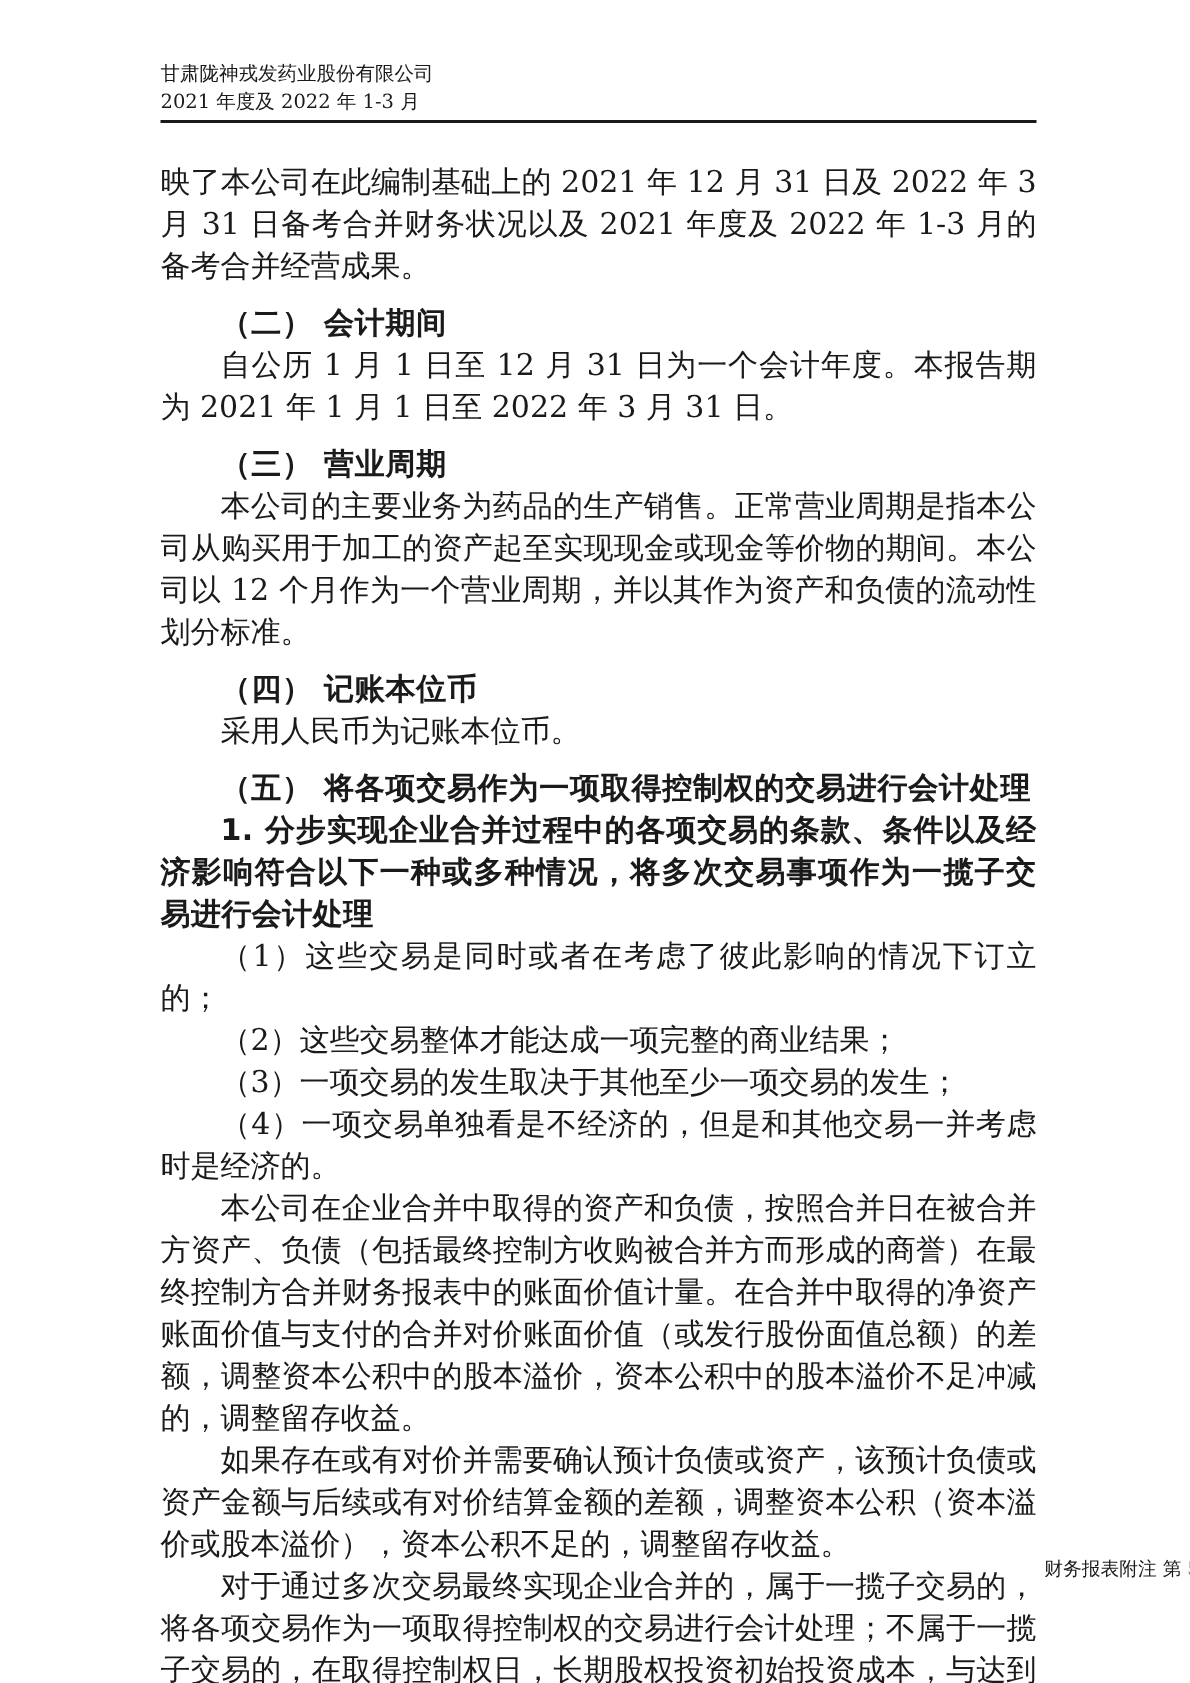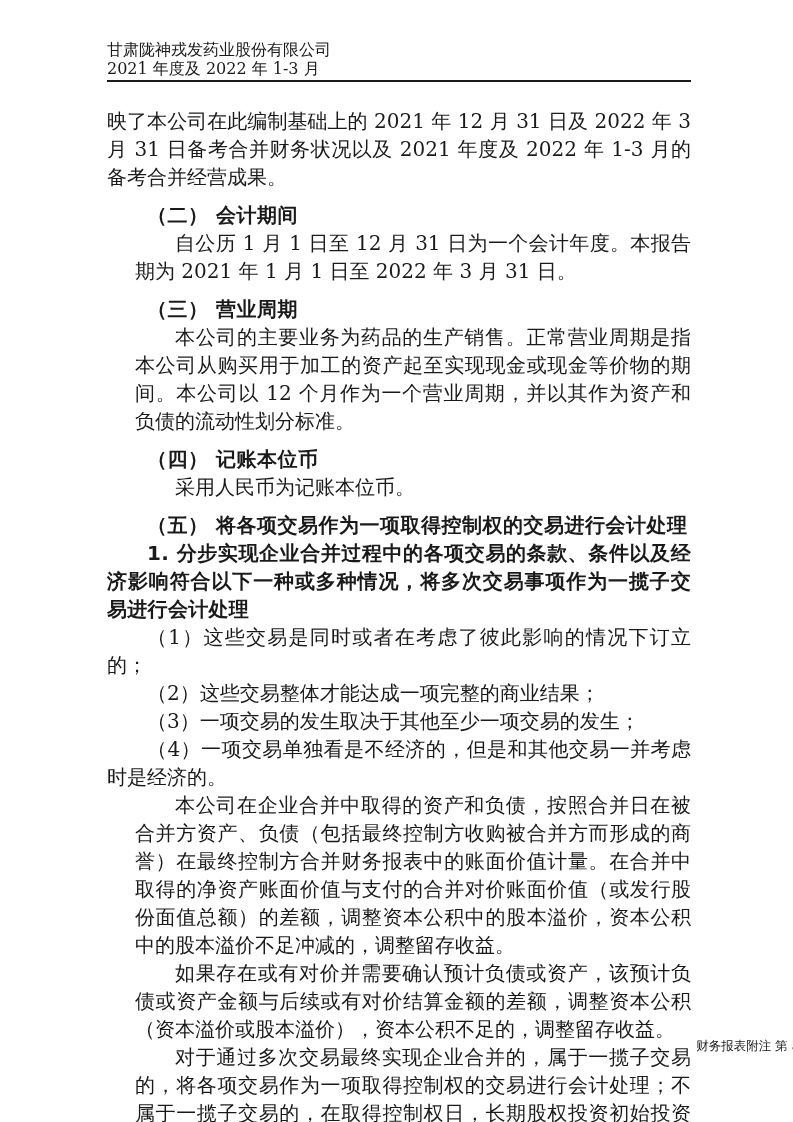--- a/index.html
+++ b/index.html
@@ -21,38 +21,38 @@
     width: 793px;
     height: 1122px;
     background: #ffffff;
   }
   
   .page-header {
     position: absolute;
     left: 107px;
     top: 41px;
     width: 584px;
-    font-size: 16px;
+    font-size: 13px;
     line-height: 18.5px;
     padding-bottom: 2px;
     border-bottom: 2px solid #1a1a1a;
   }
   .page-header .hline { white-space: nowrap; }
   
   .content {
     position: absolute;
     left: 107px;
     top: 107px;
     width: 584px;
     font-size: 20px;
     line-height: 28px;
     text-align: justify;
   }
   .content p { margin: 0; }
-  p.indent { text-indent: 2em; margin-left: 28px; }
+  p.indent { text-indent: 2em; }
   p.noindent { text-indent: 0; }
   .sec-title {
     font-family: "DejaVu Sans", "Liberation Sans", sans-serif;
     font-weight: 700;
     text-indent: 2em;
     margin-top: 10px !important;
     letter-spacing: 0.5px;
   }
   .sub-title {
     font-family: "DejaVu Sans", "Liberation Sans", sans-serif;

